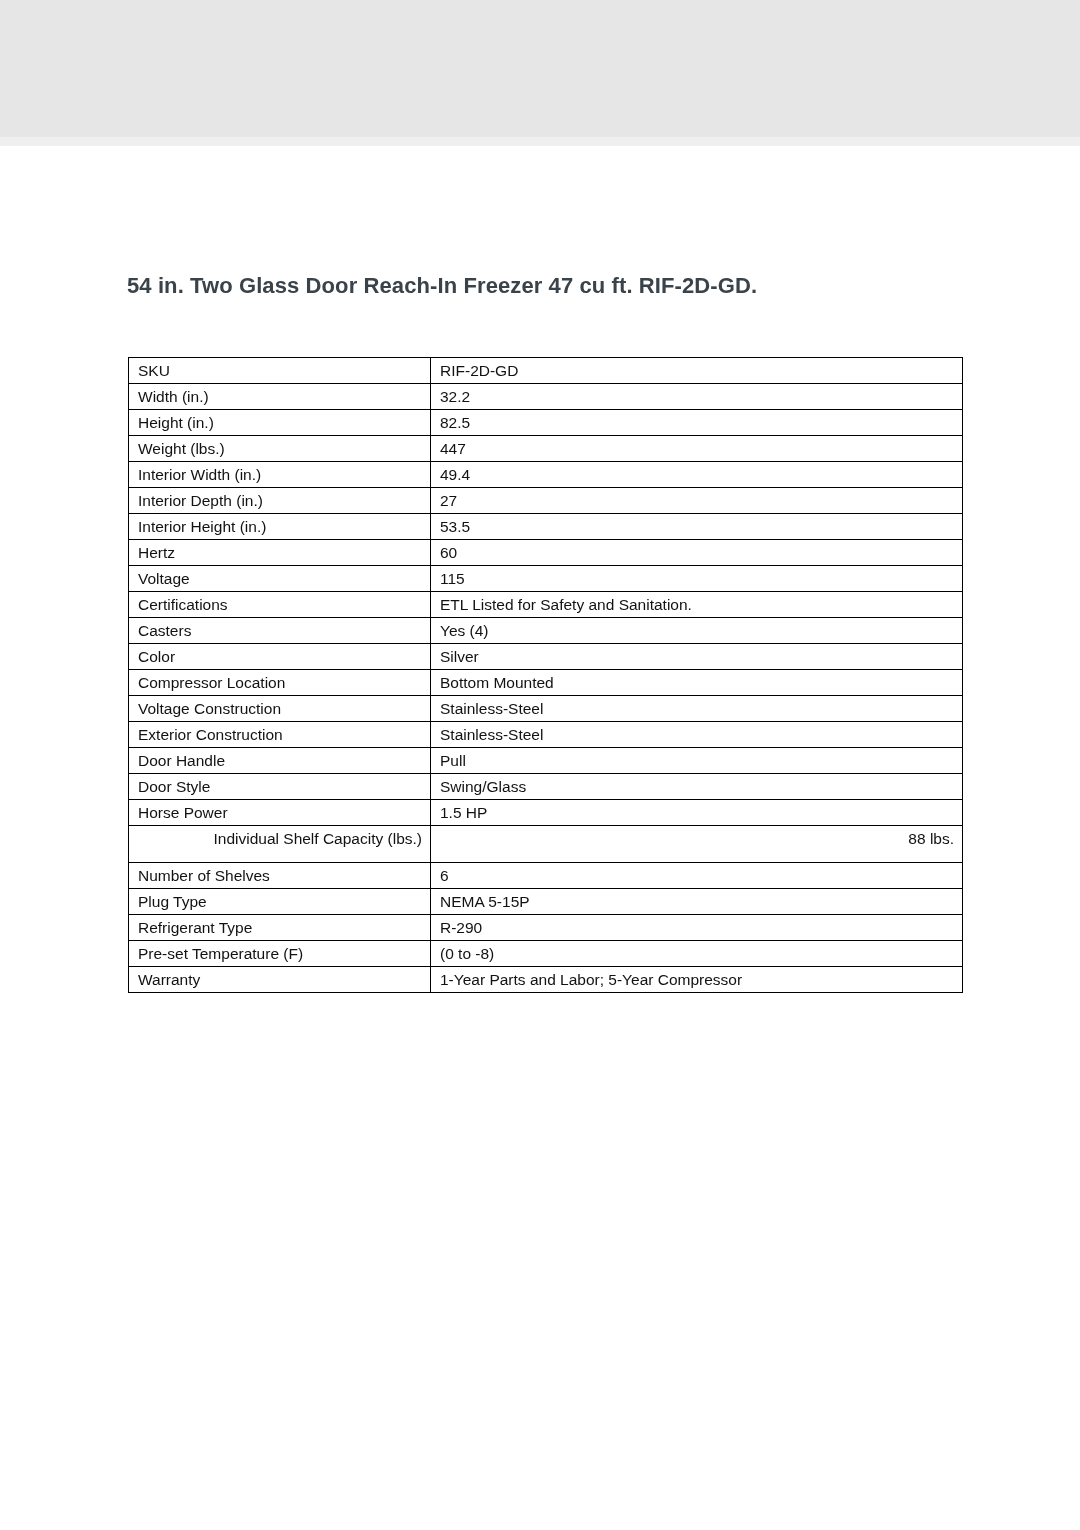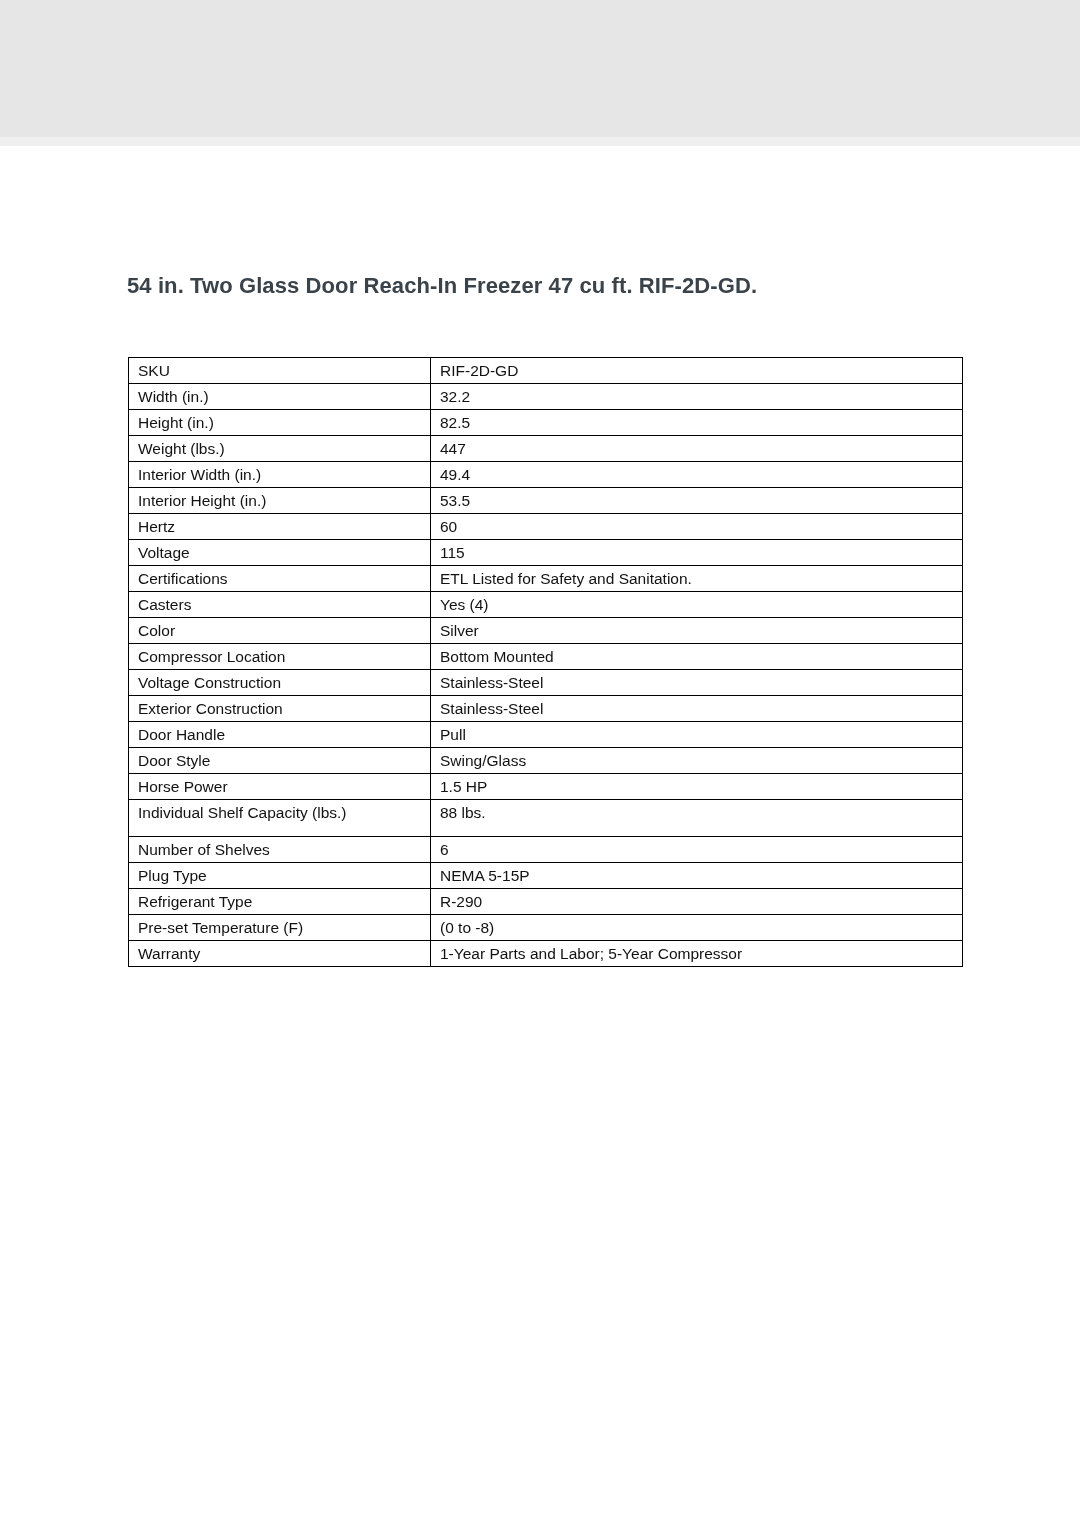--- a/index.html
+++ b/index.html
@@ -59,20 +59,21 @@
     padding: 2px 8px 2px 9px;
     height: 26px;
     vertical-align: middle;
     overflow: hidden;
     white-space: nowrap;
   }
   .spec-table tr.tall td {
     height: 37px;
     vertical-align: top;
     padding-top: 3px;
+    text-align: right;
   }
 </style>
 </head>
 <body>
 
 <div class="top-band"></div>
 <div class="top-band-fade"></div>
 
 <h1 class="doc-title">54 in. Two Glass Door Reach-In Freezer 47 cu ft. RIF-2D-GD.</h1>
 
@@ -94,20 +95,24 @@
         <td>Height (in.)</td>
         <td>82.5</td>
       </tr>
       <tr>
         <td>Weight (lbs.)</td>
         <td>447</td>
       </tr>
       <tr>
         <td>Interior Width (in.)</td>
         <td>49.4</td>
+      </tr>
+      <tr>
+        <td>Interior Depth (in.)</td>
+        <td>27</td>
       </tr>
       <tr>
         <td>Interior Height (in.)</td>
         <td>53.5</td>
       </tr>
       <tr>
         <td>Hertz</td>
         <td>60</td>
       </tr>
       <tr>

